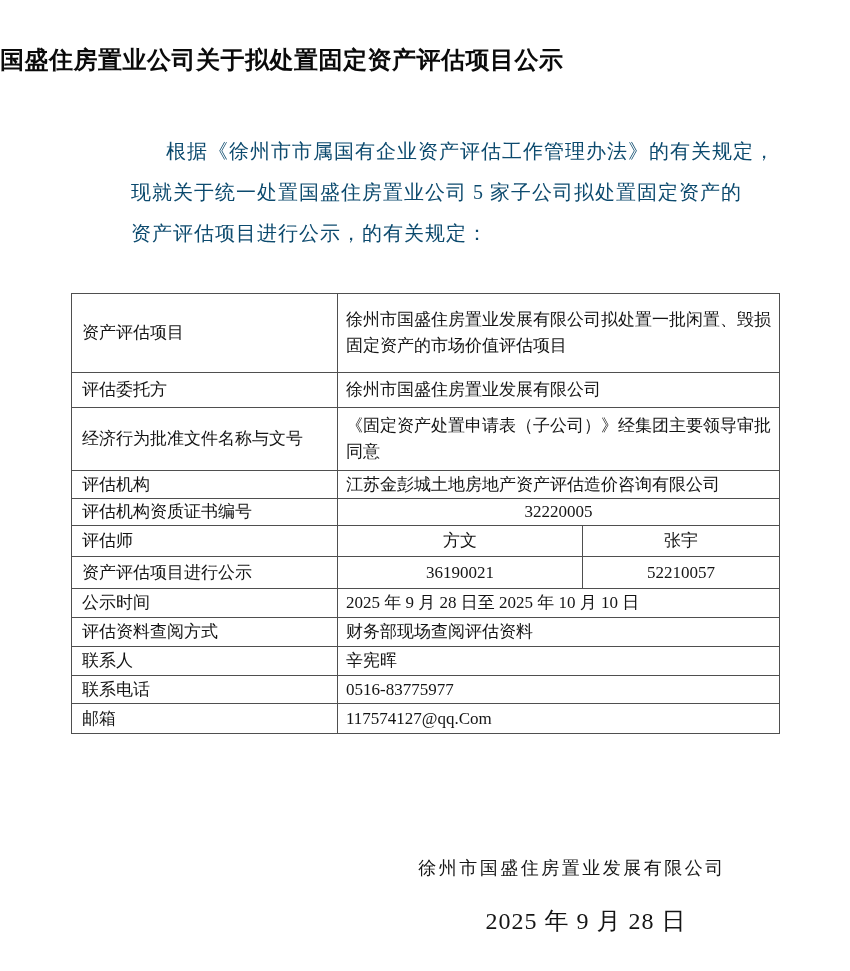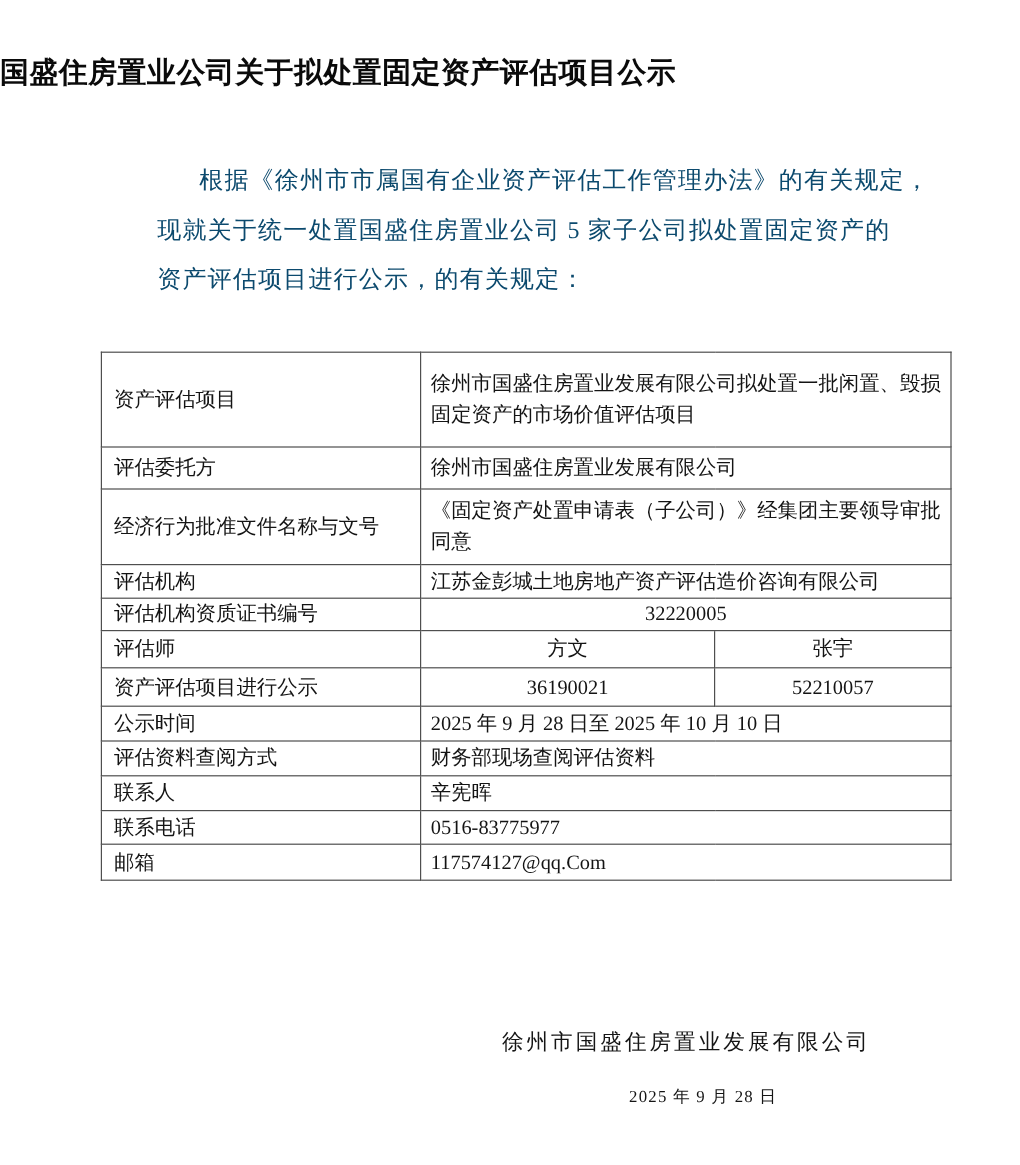--- a/index.html
+++ b/index.html
@@ -37,21 +37,21 @@
   }
   .paragraph .line {
     height: 41px;
     line-height: 41px;
     white-space: nowrap;
   }
   .paragraph .line.indent { padding-left: 35px; }
   table.info-table {
     position: absolute;
     top: 293px;
-    left: 84px;
+    left: 71px;
     width: 708px;
     border-collapse: collapse;
     table-layout: fixed;
     font-size: 17px;
     color: #141414;
   }
   table.info-table td {
     border: 1px solid #4f4f4f;
     vertical-align: middle;
     line-height: 26px;
@@ -90,21 +90,21 @@
     font-size: 18px;
     letter-spacing: 2.5px;
     color: #151515;
   }
   .sig-date {
     position: absolute;
     top: 905px;
     left: 436px;
     width: 300px;
     text-align: center;
-    font-size: 14px;
+    font-size: 24px;
     letter-spacing: 1px;
     color: #151515;
   }
 </style>
 </head>
 <body>
 
 <div class="page">
 
   <div class="doc-title">国盛住房置业公司关于拟处置固定资产评估项目公示</div>

